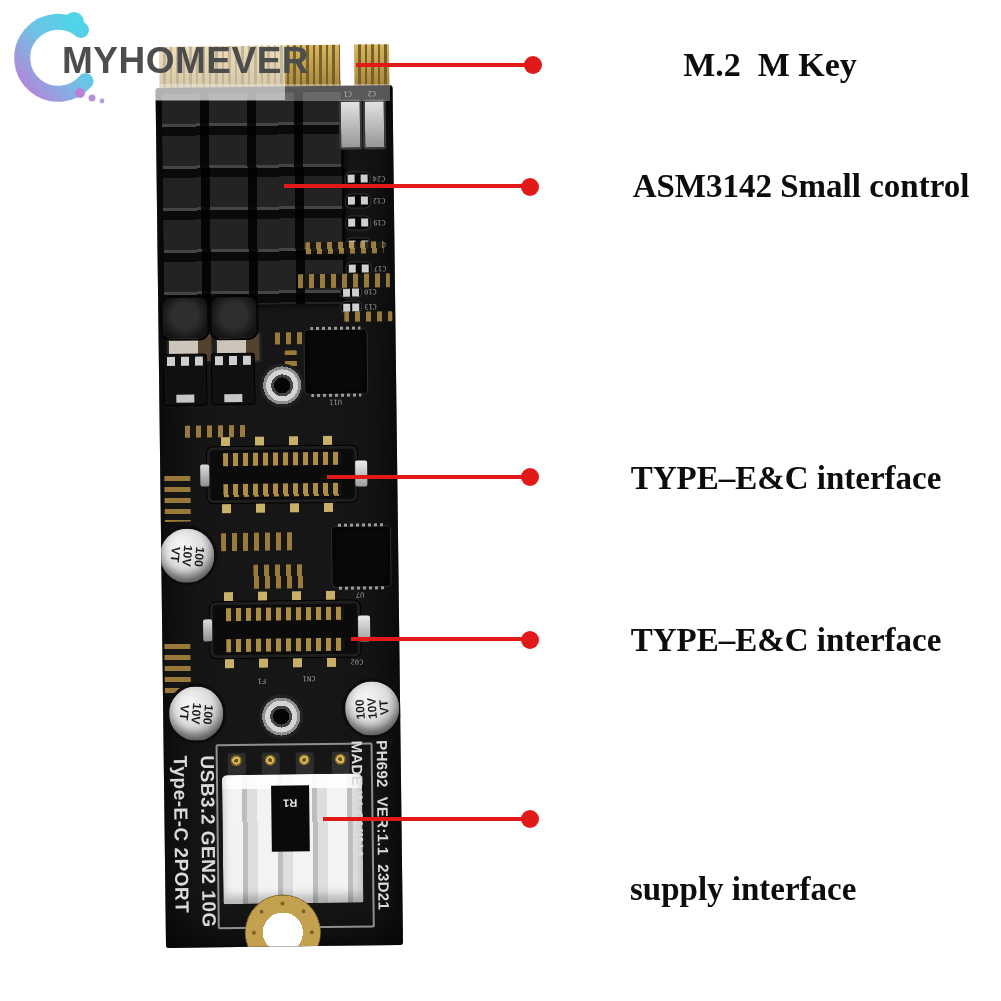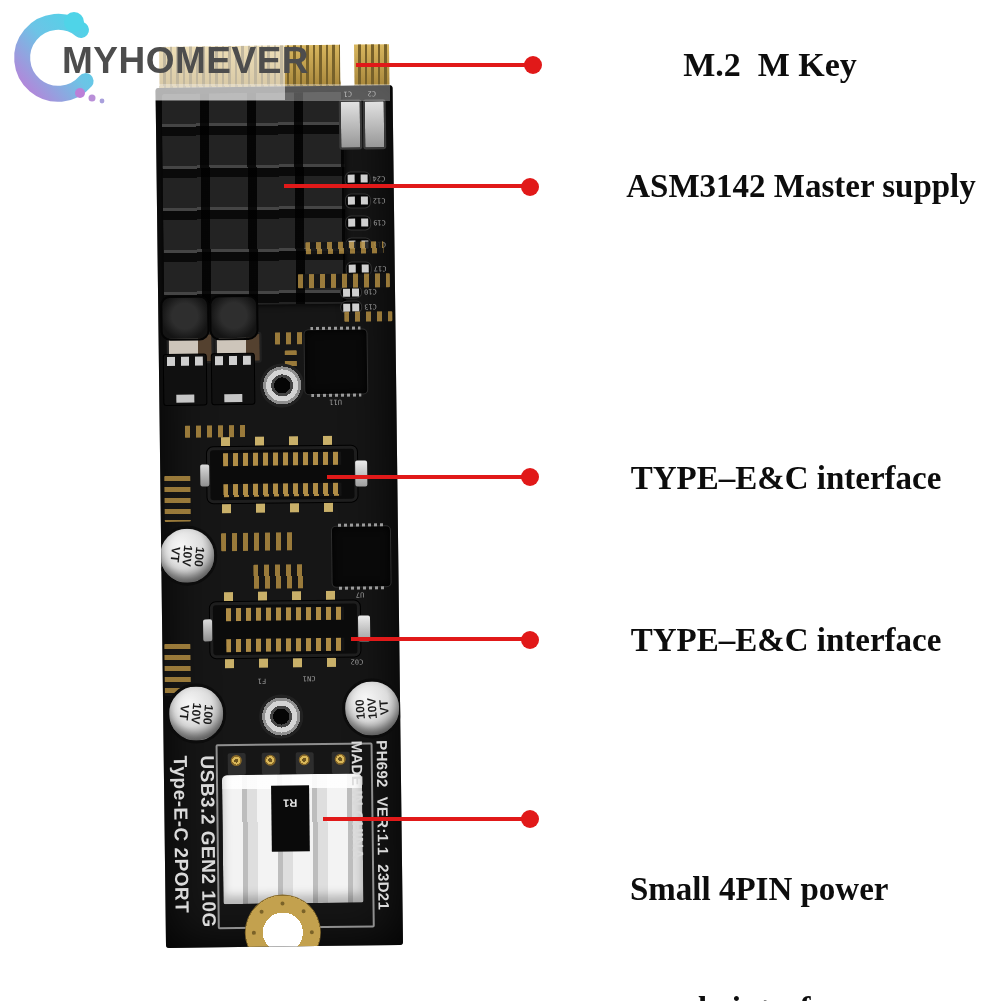--- a/index.html
+++ b/index.html
@@ -312,21 +312,20 @@
   <div class="line" style="left:327px;top:475px;width:204px"></div>
   <div class="dot" style="left:521px;top:468px"></div>
 
   <div class="line" style="left:351px;top:637px;width:180px"></div>
   <div class="dot" style="left:521px;top:631px"></div>
 
   <div class="line" style="left:323px;top:817px;width:208px"></div>
   <div class="dot" style="left:521px;top:810px"></div>
 
   <div class="callout c-center c-m2">M.2  M Key</div>
-  <div class="callout c-center c-asm">ASM3142 Master supply</div>
+  <div class="callout c-center c-asm">ASM3142 Small control</div>
   <div class="callout c-center c-t1">TYPE–E&amp;C interface</div>
   <div class="callout c-center c-t2">TYPE–E&amp;C interface</div>
   <div class="callout c-pwr">
-    <div>Small 4PIN power</div>
     <div>supply interface</div>
   </div>
 
 </div>
 
 </body></html>

